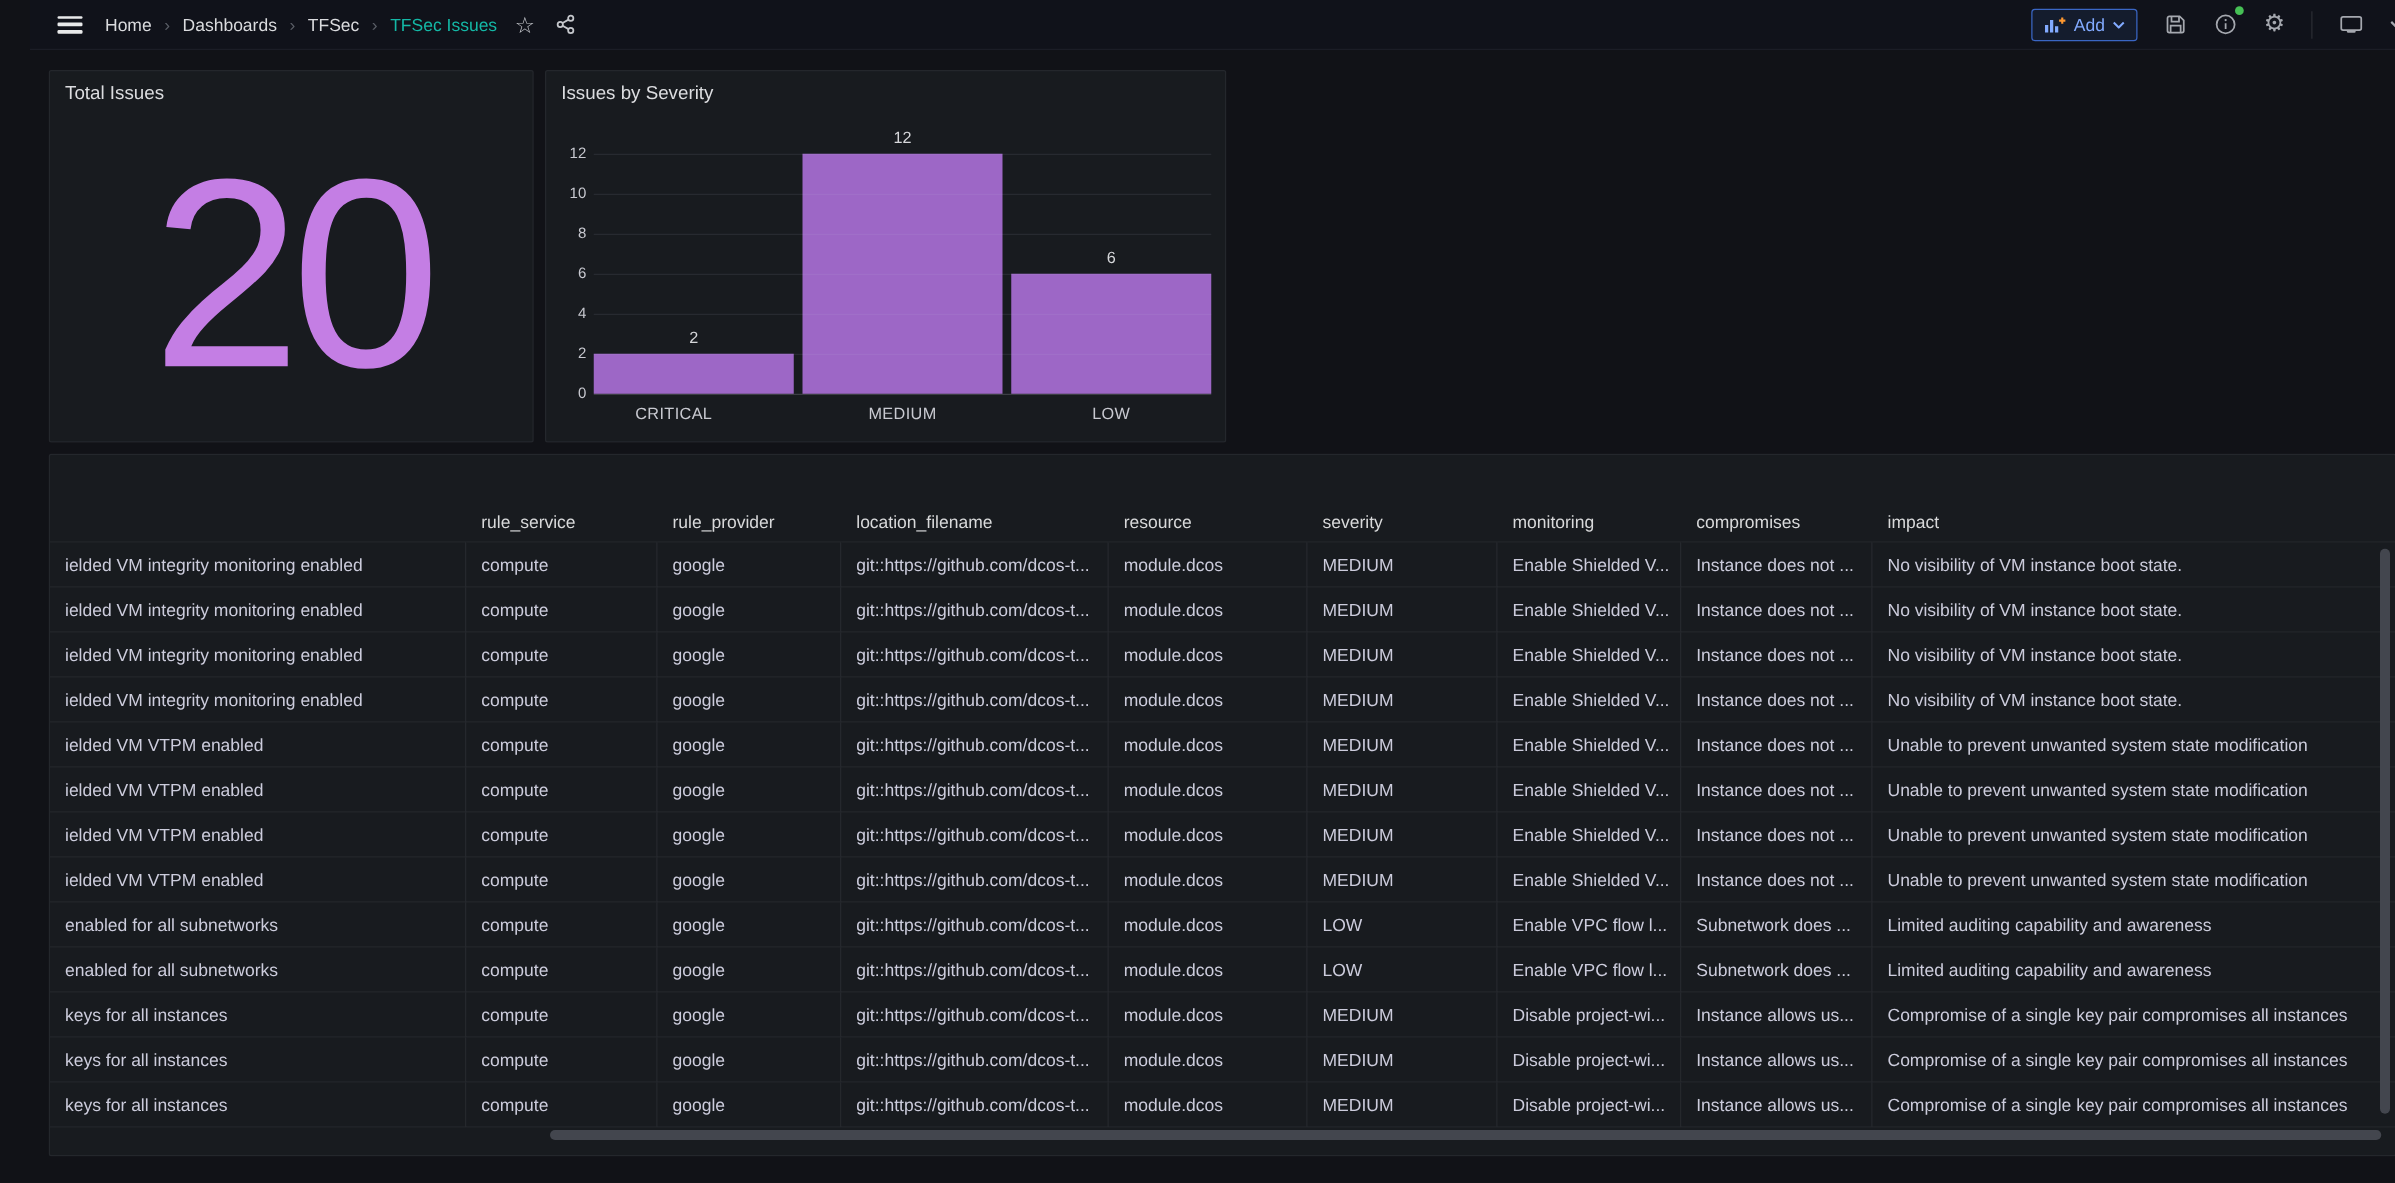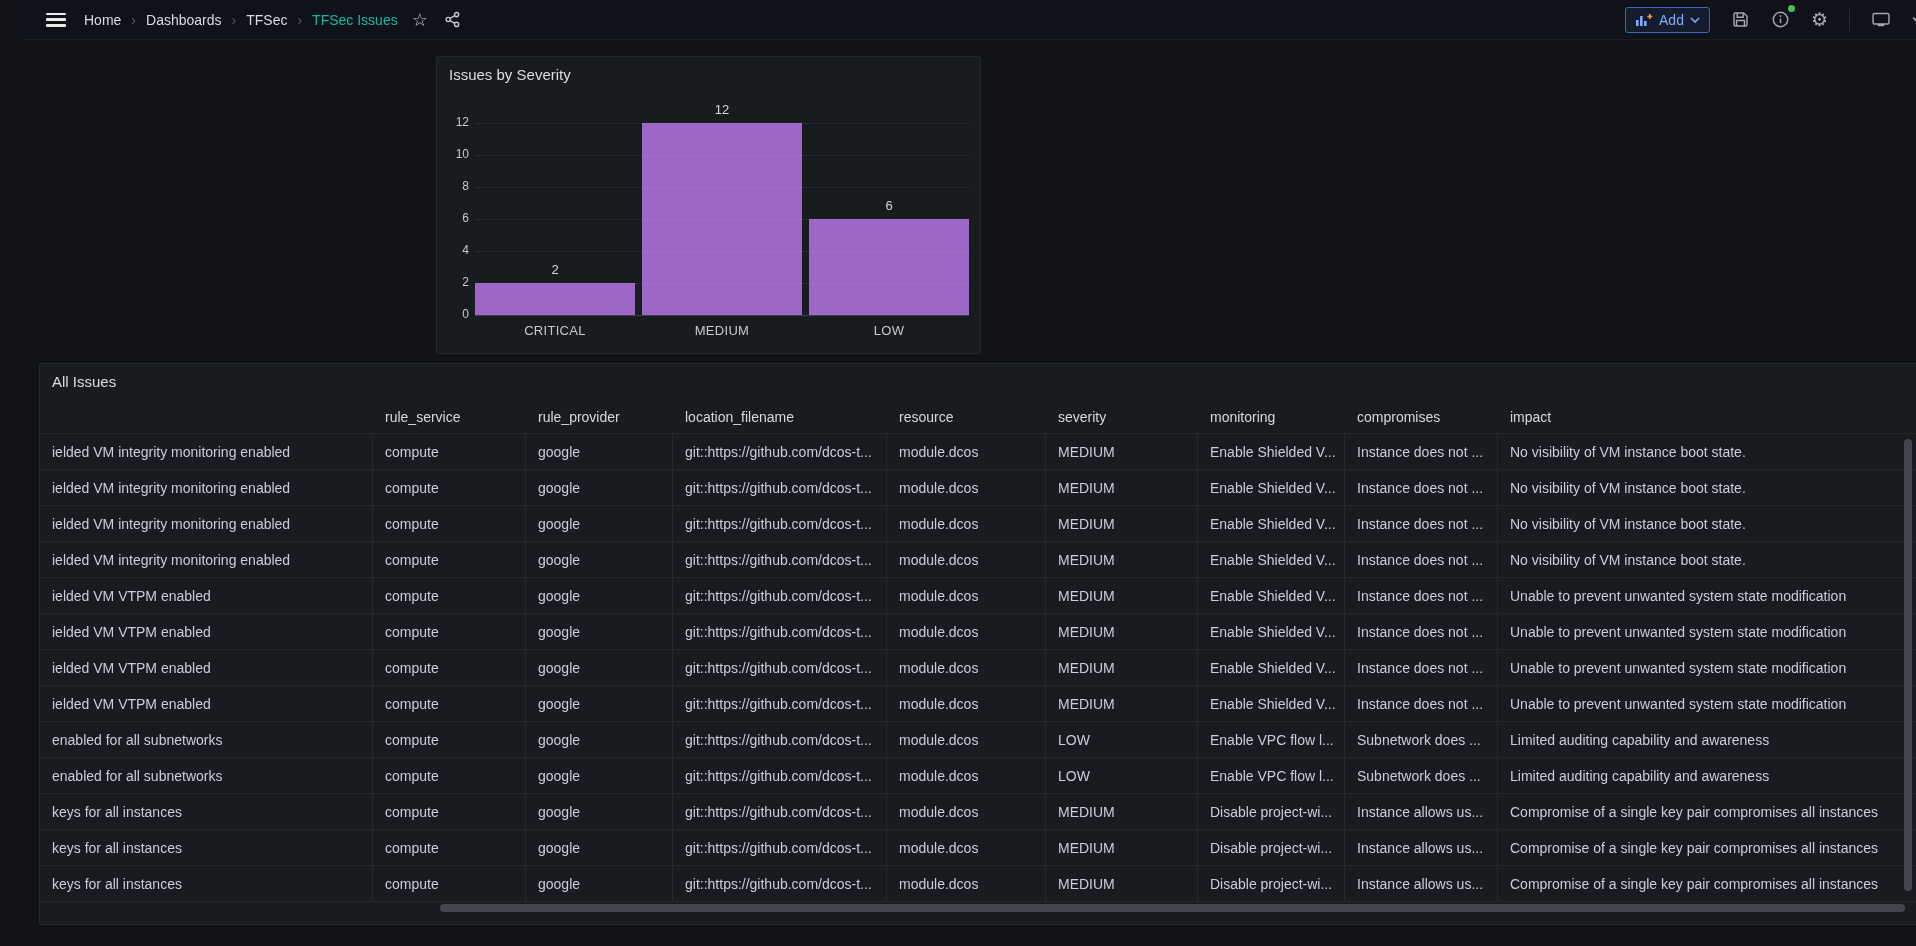--- a/index.html
+++ b/index.html
@@ -154,27 +154,33 @@
       </button>
 
       <button class="nav-icon-btn">
         <svg class="icon-svg" width="12" height="8" viewBox="0 0 12 8" fill="none" stroke="#a5a8af" stroke-width="1.7">
           <polyline points="1,1.5 6,6.5 11,1.5"></polyline>
         </svg>
       </button>
     </div>
   </div>
 
+  <div class="panel" id="panel-total">
+    <div class="panel-title">Total Issues</div>
+    <div class="stat-wrap">
+      <div class="stat-value" style="color: rgb(196, 126, 228);">20</div>
+    </div>
+  </div>
 
   <div class="panel" id="panel-chart">
     <div class="panel-title">Issues by Severity</div>
     <div id="severity-chart">
         <div class="bar" style="left: 38px; top: 226px; width: 160px; height: 32px; background: rgb(157, 103, 198);"></div>
         <div class="bar-value" style="left: 38px; top: 205px; width: 160px;">2</div>
-        <div class="xcat" style="left: 38px; top: 266px; width: 160px;">CRITICAL</div>
+        <div class="xcat" style="left: 22px; top: 266px; width: 160px;">CRITICAL</div>
         <div class="bar" style="left: 205px; top: 66px; width: 160px; height: 192px; background: rgb(157, 103, 198);"></div>
         <div class="bar-value" style="left: 205px; top: 45px; width: 160px;">12</div>
         <div class="xcat" style="left: 205px; top: 266px; width: 160px;">MEDIUM</div>
         <div class="bar" style="left: 372px; top: 162px; width: 160px; height: 96px; background: rgb(157, 103, 198);"></div>
         <div class="bar-value" style="left: 372px; top: 141px; width: 160px;">6</div>
         <div class="xcat" style="left: 372px; top: 266px; width: 160px;">LOW</div>
         <div class="gridline zero" style="left: 38px; top: 258px; width: 494px;"></div>
         <div class="ytick" style="top: 250px;">0</div>
         <div class="gridline" style="left: 38px; top: 226px; width: 494px;"></div>
         <div class="ytick" style="top: 218px;">2</div>
@@ -185,21 +191,20 @@
         <div class="gridline" style="left: 38px; top: 130px; width: 494px;"></div>
         <div class="ytick" style="top: 122px;">8</div>
         <div class="gridline" style="left: 38px; top: 98px; width: 494px;"></div>
         <div class="ytick" style="top: 90px;">10</div>
         <div class="gridline" style="left: 38px; top: 66px; width: 494px;"></div>
         <div class="ytick" style="top: 58px;">12</div>
       </div>
   </div>
 
   <div class="panel" id="panel-table">
-    <div class="panel-title">All Issues</div>
     <div class="thead">
         <div class="tcell hcell" style="width: 333px;"></div>
         <div class="tcell hcell" style="width: 153px;">rule_service</div>
         <div class="tcell hcell" style="width: 147px;">rule_provider</div>
         <div class="tcell hcell" style="width: 214px;">location_filename</div>
         <div class="tcell hcell" style="width: 159px;">resource</div>
         <div class="tcell hcell" style="width: 152px;">severity</div>
         <div class="tcell hcell" style="width: 147px;">monitoring</div>
         <div class="tcell hcell" style="width: 153px;">compromises</div>
         <div class="tcell hcell" style="width: 420px;">impact</div>

